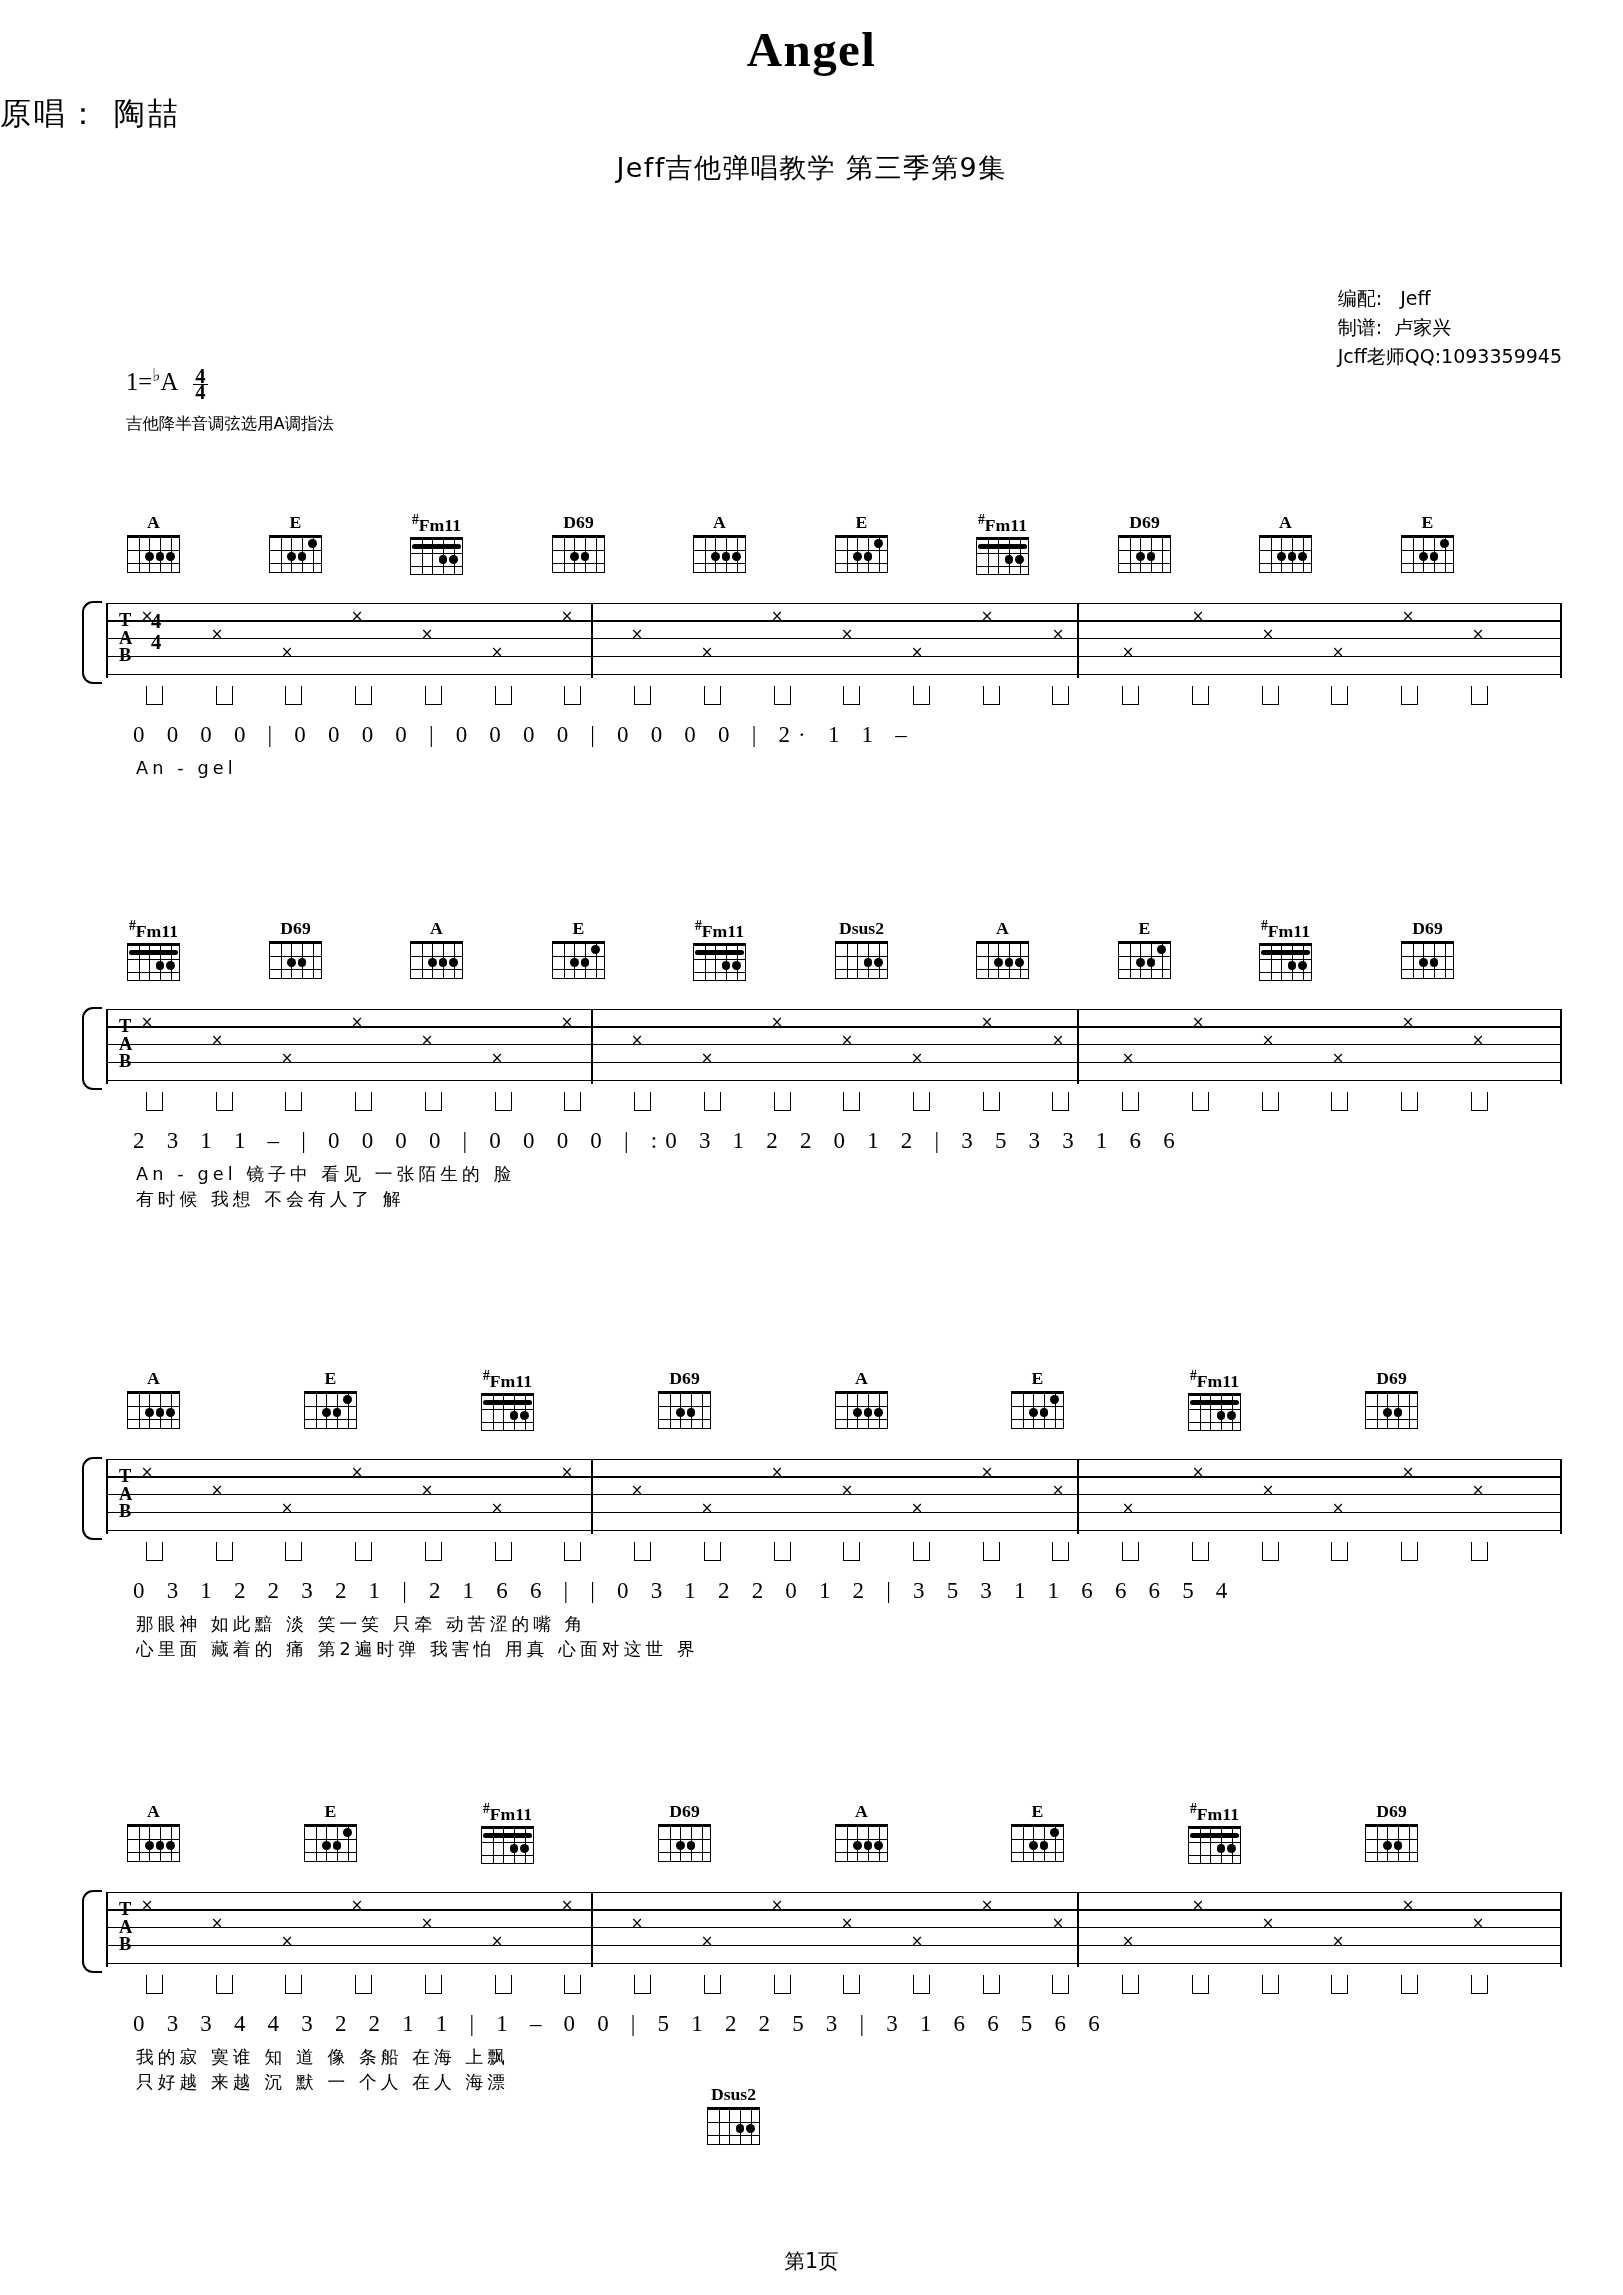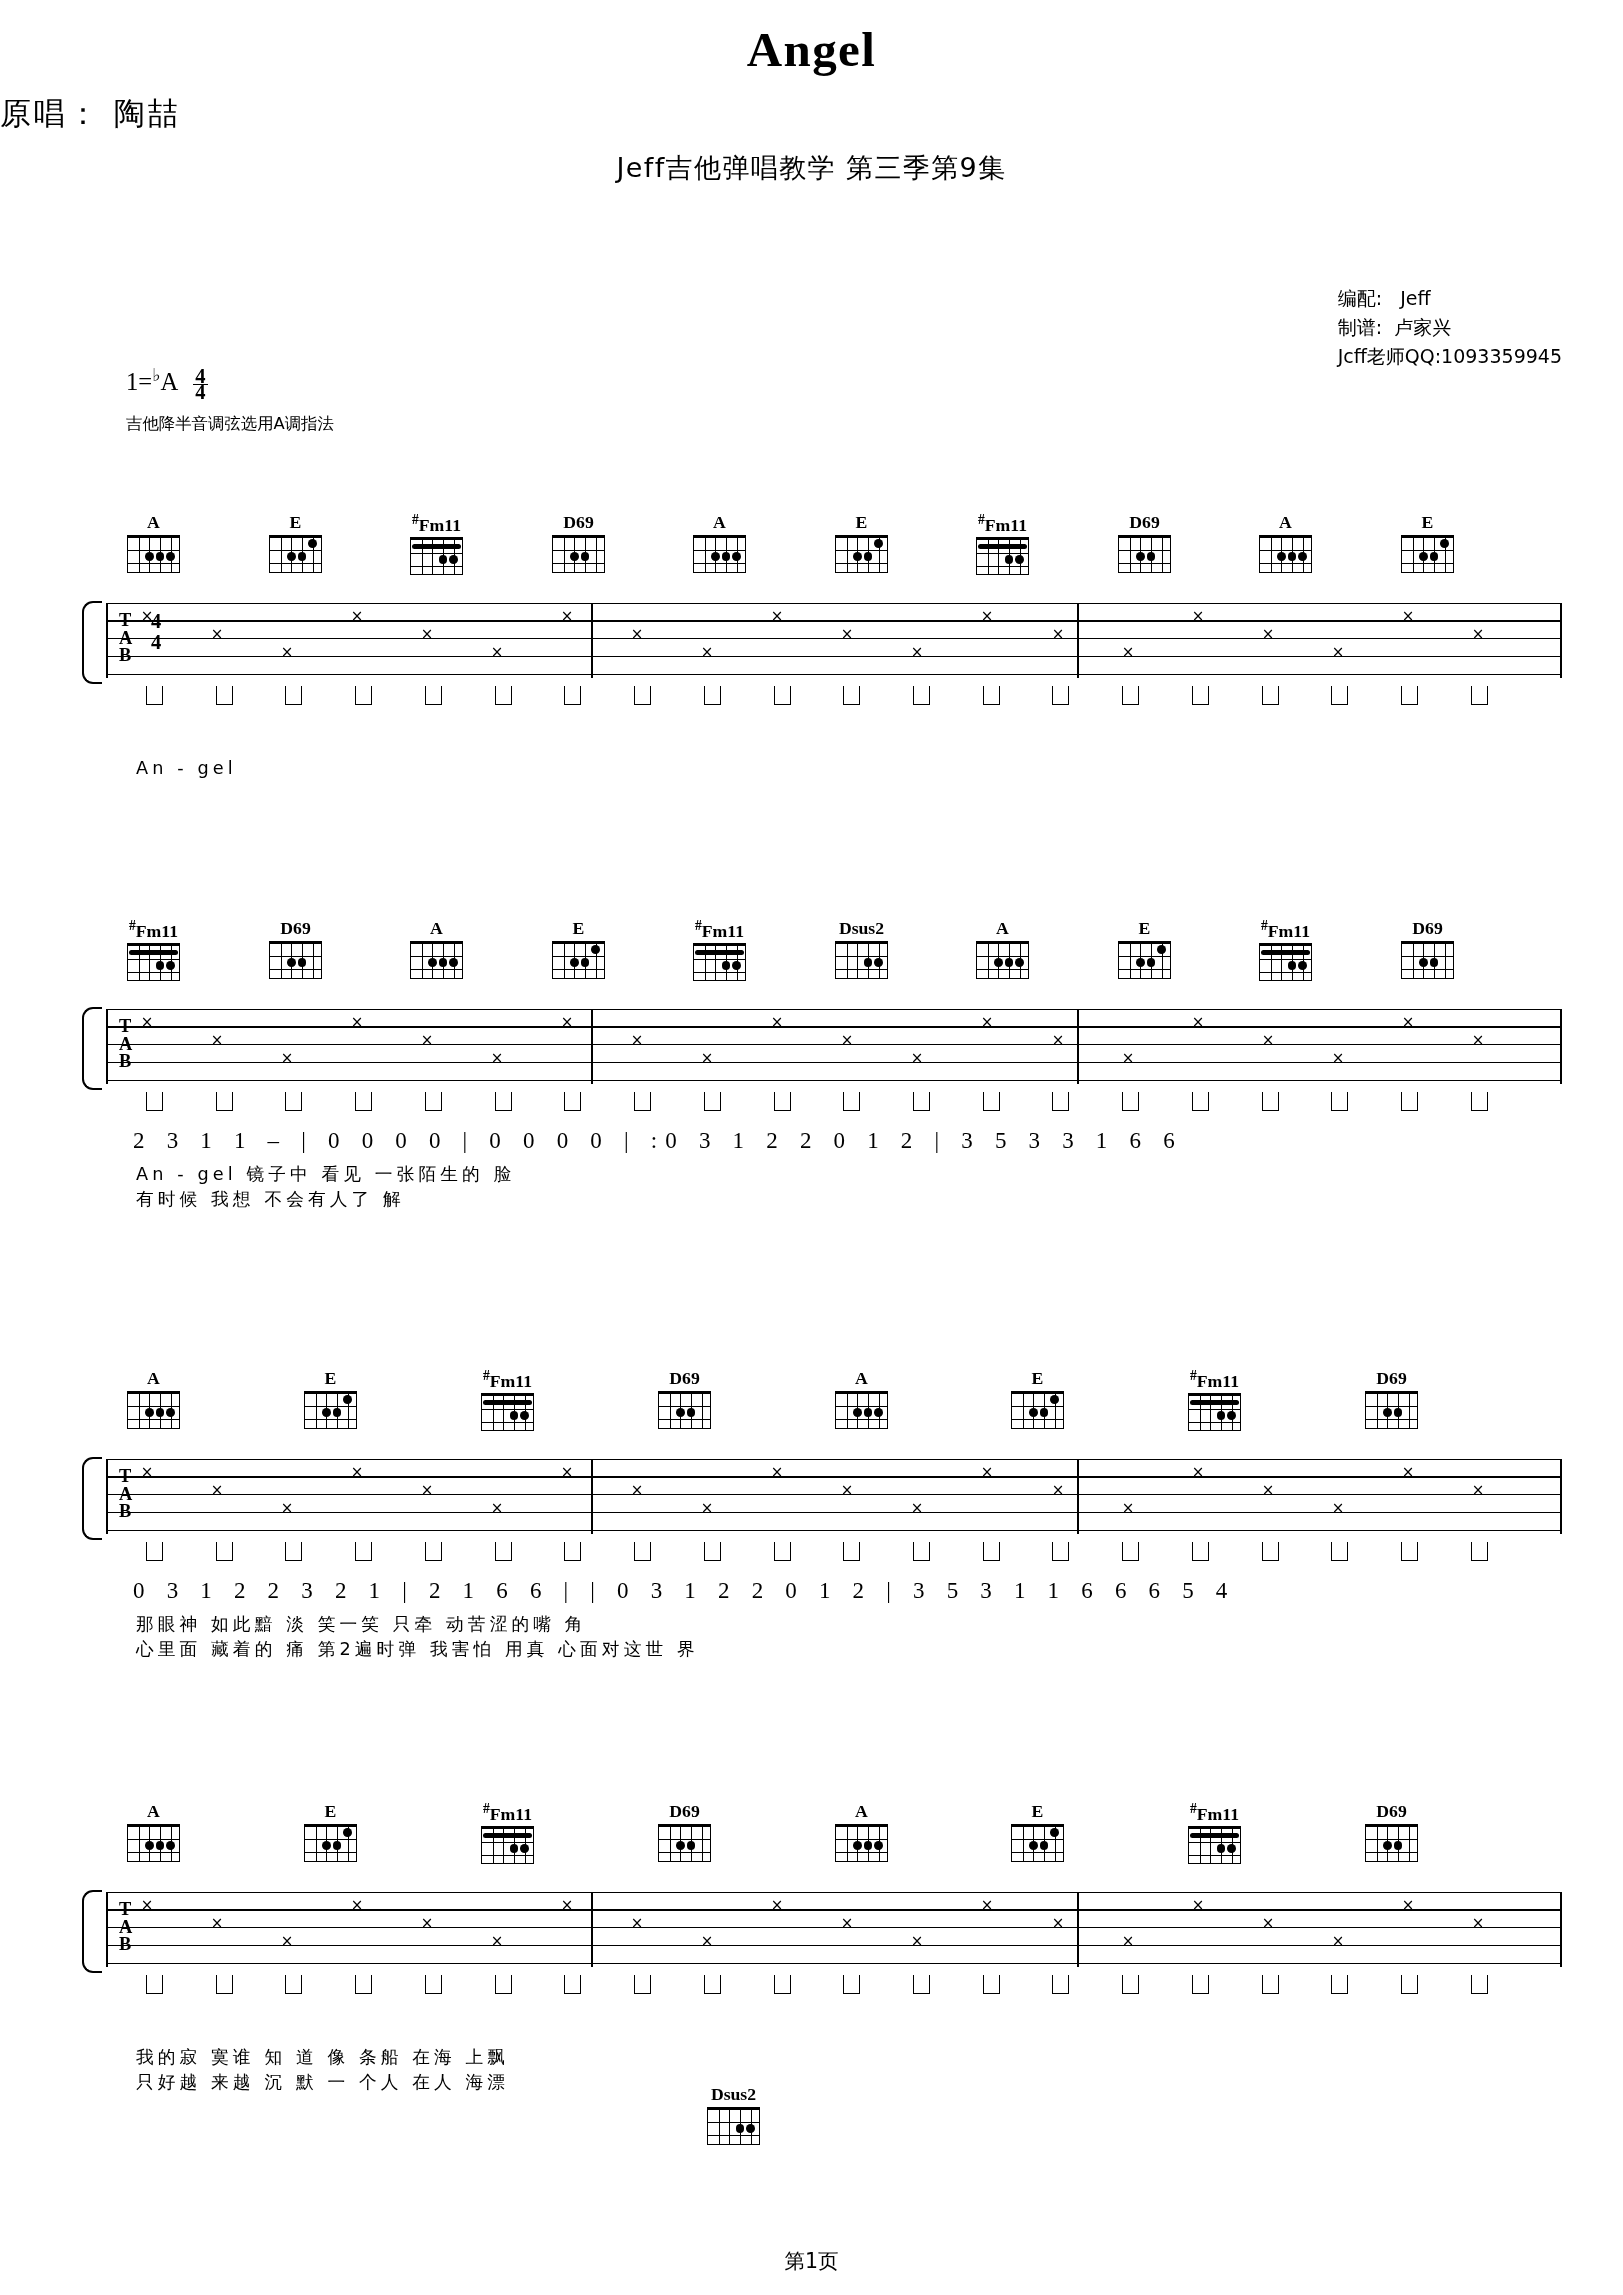--- a/index.html
+++ b/index.html
@@ -361,20 +361,21 @@
           <div class="rhythm" style="left: 983px; top: 97px; width: 15px; height: 17.7px; border-left: 1.7px solid rgb(0, 0, 0); border-right: 1.7px solid rgb(0, 0, 0); border-bottom: 1.7px solid rgb(0, 0, 0);"></div>
           <div class="rhythm" style="left: 1052px; top: 97px; width: 15px; height: 17.7px; border-left: 1.7px solid rgb(0, 0, 0); border-right: 1.7px solid rgb(0, 0, 0); border-bottom: 1.7px solid rgb(0, 0, 0);"></div>
           <div class="rhythm" style="left: 1122px; top: 97px; width: 15px; height: 17.7px; border-left: 1.7px solid rgb(0, 0, 0); border-right: 1.7px solid rgb(0, 0, 0); border-bottom: 1.7px solid rgb(0, 0, 0);"></div>
           <div class="rhythm" style="left: 1192px; top: 97px; width: 15px; height: 17.7px; border-left: 1.7px solid rgb(0, 0, 0); border-right: 1.7px solid rgb(0, 0, 0); border-bottom: 1.7px solid rgb(0, 0, 0);"></div>
           <div class="rhythm" style="left: 1262px; top: 97px; width: 15px; height: 17.7px; border-left: 1.7px solid rgb(0, 0, 0); border-right: 1.7px solid rgb(0, 0, 0); border-bottom: 1.7px solid rgb(0, 0, 0);"></div>
           <div class="rhythm" style="left: 1331px; top: 97px; width: 15px; height: 17.7px; border-left: 1.7px solid rgb(0, 0, 0); border-right: 1.7px solid rgb(0, 0, 0); border-bottom: 1.7px solid rgb(0, 0, 0);"></div>
           <div class="rhythm" style="left: 1401px; top: 97px; width: 15px; height: 17.7px; border-left: 1.7px solid rgb(0, 0, 0); border-right: 1.7px solid rgb(0, 0, 0); border-bottom: 1.7px solid rgb(0, 0, 0);"></div>
           <div class="rhythm" style="left: 1471px; top: 97px; width: 15px; height: 17.7px; border-left: 1.7px solid rgb(0, 0, 0); border-right: 1.7px solid rgb(0, 0, 0); border-bottom: 1.7px solid rgb(0, 0, 0);"></div>
         </div>
         <div class="numline">
+          <div class="nn" style="left: 133px; top: 0px; transform: none; letter-spacing: 8.2px;">0 0 0 0 | 0 0 0 0 | 0 0 0 0 | 0 0 0 0 | 2· 1 1 –</div>
           <div class="lyric" style="left: 136px; top: 35px; transform: none; letter-spacing: 4.1px;">An - gel</div>
         </div>
       </div>
       <div class="system" style="top: 897px;">
         <div class="chordrow">
           <div class="chordbox" style="left: 122px;">
             <div class="chordname"><span class="sharp">#</span>Fm11</div>
             <div class="grid">
               <i class="gv" style="left: 10.6px;"></i>
               <i class="gv" style="left: 21px;"></i>
@@ -927,20 +928,21 @@
           <div class="rhythm" style="left: 983px; top: 97px; width: 15px; height: 17.7px; border-left: 1.7px solid rgb(0, 0, 0); border-right: 1.7px solid rgb(0, 0, 0); border-bottom: 1.7px solid rgb(0, 0, 0);"></div>
           <div class="rhythm" style="left: 1052px; top: 97px; width: 15px; height: 17.7px; border-left: 1.7px solid rgb(0, 0, 0); border-right: 1.7px solid rgb(0, 0, 0); border-bottom: 1.7px solid rgb(0, 0, 0);"></div>
           <div class="rhythm" style="left: 1122px; top: 97px; width: 15px; height: 17.7px; border-left: 1.7px solid rgb(0, 0, 0); border-right: 1.7px solid rgb(0, 0, 0); border-bottom: 1.7px solid rgb(0, 0, 0);"></div>
           <div class="rhythm" style="left: 1192px; top: 97px; width: 15px; height: 17.7px; border-left: 1.7px solid rgb(0, 0, 0); border-right: 1.7px solid rgb(0, 0, 0); border-bottom: 1.7px solid rgb(0, 0, 0);"></div>
           <div class="rhythm" style="left: 1262px; top: 97px; width: 15px; height: 17.7px; border-left: 1.7px solid rgb(0, 0, 0); border-right: 1.7px solid rgb(0, 0, 0); border-bottom: 1.7px solid rgb(0, 0, 0);"></div>
           <div class="rhythm" style="left: 1331px; top: 97px; width: 15px; height: 17.7px; border-left: 1.7px solid rgb(0, 0, 0); border-right: 1.7px solid rgb(0, 0, 0); border-bottom: 1.7px solid rgb(0, 0, 0);"></div>
           <div class="rhythm" style="left: 1401px; top: 97px; width: 15px; height: 17.7px; border-left: 1.7px solid rgb(0, 0, 0); border-right: 1.7px solid rgb(0, 0, 0); border-bottom: 1.7px solid rgb(0, 0, 0);"></div>
           <div class="rhythm" style="left: 1471px; top: 97px; width: 15px; height: 17.7px; border-left: 1.7px solid rgb(0, 0, 0); border-right: 1.7px solid rgb(0, 0, 0); border-bottom: 1.7px solid rgb(0, 0, 0);"></div>
         </div>
         <div class="numline">
+          <div class="nn" style="left: 133px; top: 0px; transform: none; letter-spacing: 8.2px;">0   3 3 4 4 3 2 2 1 1 | 1 – 0 0 | 5  1 2 2  5 3 | 3  1 6 6 5 6 6</div>
           <div class="lyric" style="left: 136px; top: 35px; transform: none; letter-spacing: 4.1px;">我的寂 寞谁 知 道                    像  条船   在海    上飘</div>
           <div class="lyric" style="left: 136px; top: 60px; transform: none; letter-spacing: 4.1px;">只好越 来越 沉 默                    一  个人   在人    海漂</div>
         </div>
       </div>
     </div>
 
   <div class="footer">第1页</div>
 </div>
 
 

